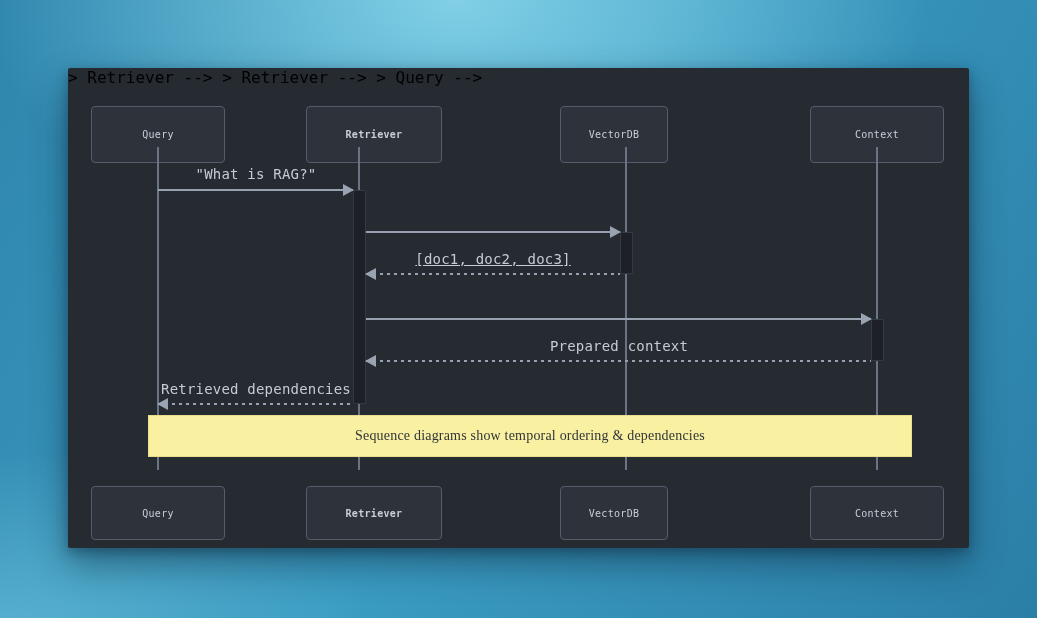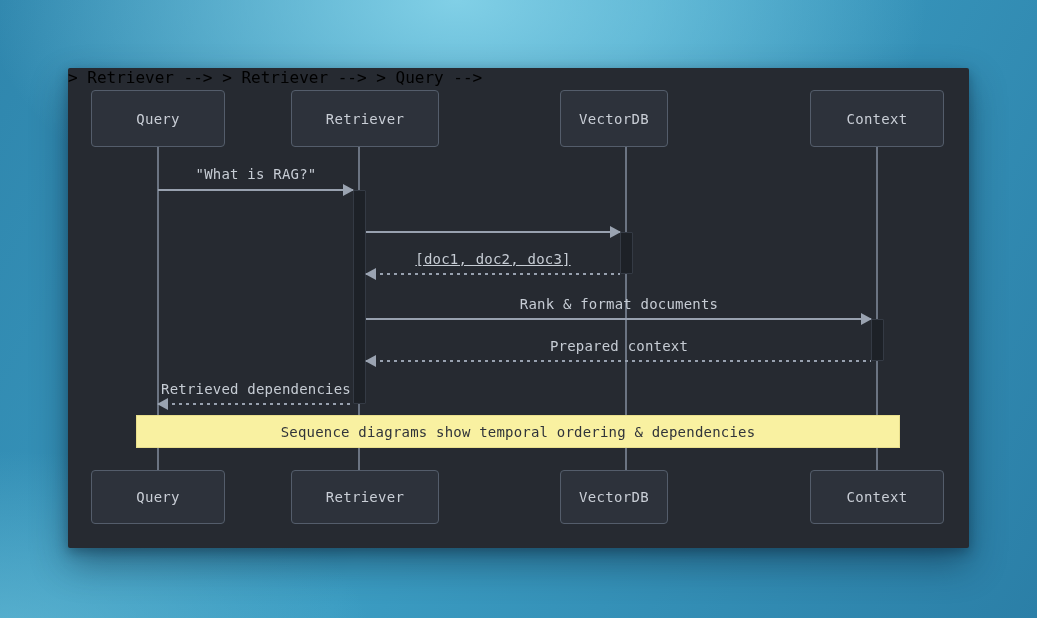--- a/index.html
+++ b/index.html
@@ -14,27 +14,27 @@
   .panel {
     position: absolute; left: 68px; top: 68px; width: 901px; height: 480px;
     background: #262a31; border-radius: 2px;
     box-shadow: 0 16px 36px rgba(8, 32, 52, 0.45), 0 4px 12px rgba(8, 32, 52, 0.35);
   }
   .panel * { position: absolute; box-sizing: border-box; }
 
   
   .actor {
     height: 57px; border: 1px solid #545d6b; border-radius: 4px;
-    background: #2d323b; color: #c9ced6; font-size: 14px; letter-spacing: 0.3px;
-    display: flex; align-items: center; justify-content: center;
+    background: #2d323b; color: #c9ced6; font-size: 10px; letter-spacing: 0.3px;
+    display: flex; align-items: center; justify-content: center; margin-top: 16px;
   }
   .row-top    { top: 22px; }
   .row-bottom { top: 402px; height: 54px; }
   .a0 { left: 23px;  width: 134px; }
-  .a1 { left: 223px; width: 148px; }
+  .a1 { left: 238px; width: 136px; font-weight: bold; }
   .a2 { left: 492px; width: 108px; }
   .a3 { left: 742px; width: 134px; text-align: center; }
 
   
   .lifeline { top: 79px; width: 2px; height: 323px; background: #6b7482; }
   .l0 { left: 89px; } .l1 { left: 290px; } .l2 { left: 557px; } .l3 { left: 808px; }
 
   
   .activation { width: 13px; background: #1d2127; border: 1px solid #343a44; border-radius: 1px; }
   .act-retriever { left: 285px; top: 122px; height: 214px; }
@@ -65,24 +65,24 @@
   }
   .m0-label { left: 188px; top: 97px; }
   .m1-label { left: 425px; top: 140px; }
   .m2-label { left: 425px; top: 182px; text-decoration: underline; }
   .m3-label { left: 551px; top: 227px; }
   .m4-label { left: 551px; top: 269px; text-align: center; }
   .m5-label { left: 188px; top: 312px; }
 
   
   .note {
-    left: 68px; top: 347px; width: 764px; height: 33px;
+    left: 80px; top: 347px; width: 764px; height: 42px;
     background: #f9f1a1; border: 1px solid #e9df8d; color: #30343a;
     font-size: 14px; letter-spacing: 0.2px;
-    display: flex; align-items: center; justify-content: center; white-space: nowrap;
+    display: flex; align-items: center; justify-content: center; white-space: nowrap; font-family: Liberation Serif, serif;
   }
 </style>
 </head>
 <body>
 
 <div class="scene">
   <div class="panel">
 
     
     <div class="actor row-top a0">
@@ -120,21 +120,20 @@
       <span class="head head-right"></span>
     </div>
 
     &gt; Retriever --&gt;
     <div class="msg-label m2-label">[doc1, doc2, doc3]</div>
     <div class="msg-line dashed m2-line">
       <span class="head head-left"></span>
     </div>
 
     
-    <div class="msg-label m3-label">Rank &amp; format documents</div>
     <div class="msg-line m3-line">
       <span class="head head-right"></span>
     </div>
 
     &gt; Retriever --&gt;
     <div class="msg-label m4-label">Prepared context</div>
     <div class="msg-line dashed m4-line">
       <span class="head head-left"></span>
     </div>
 

